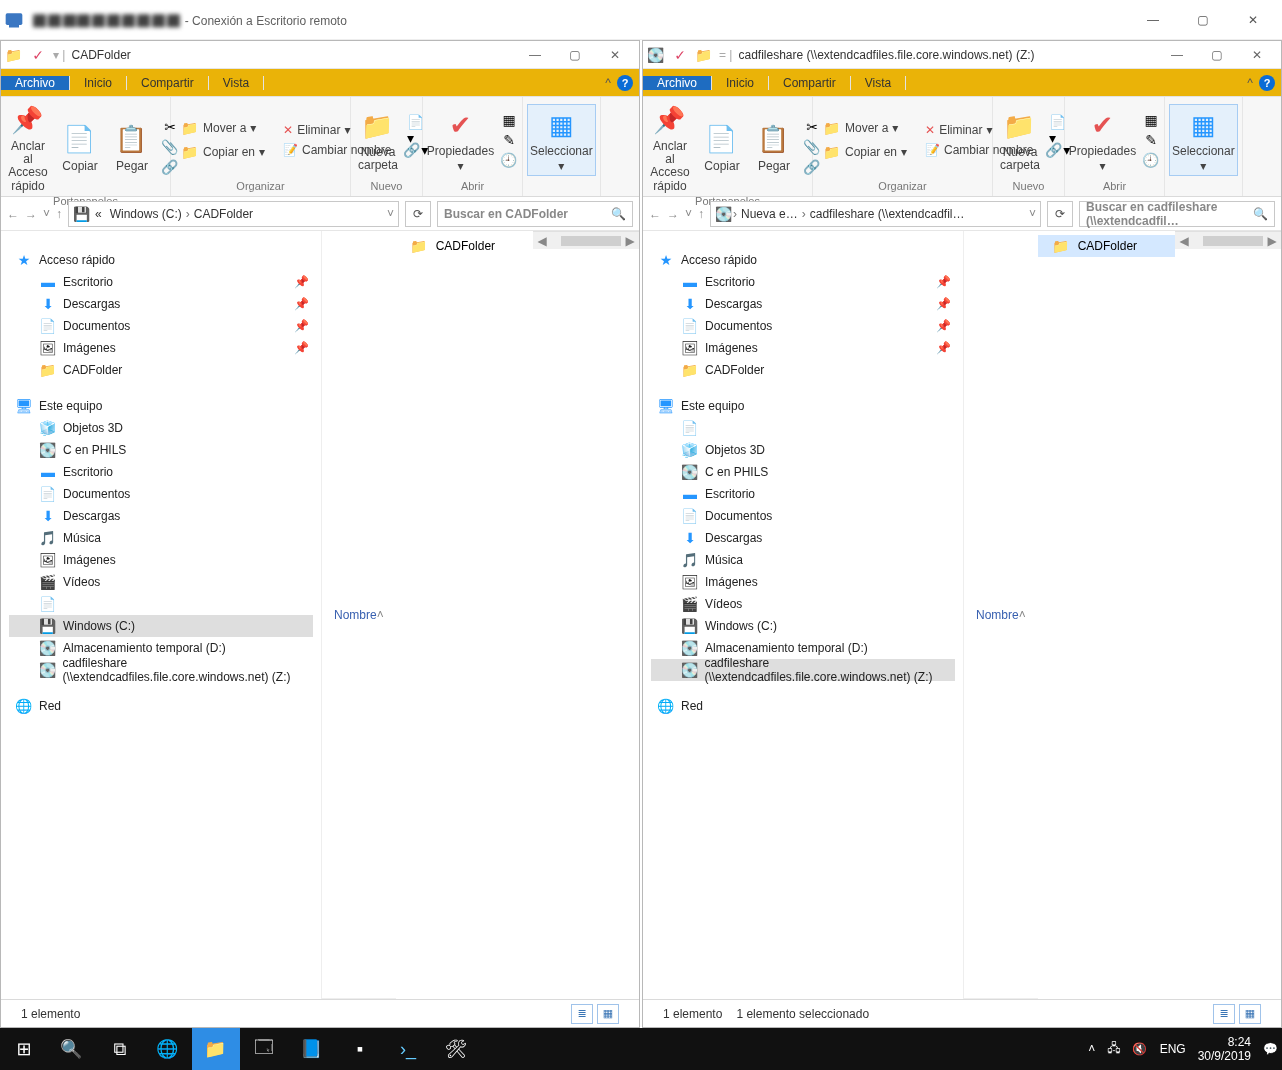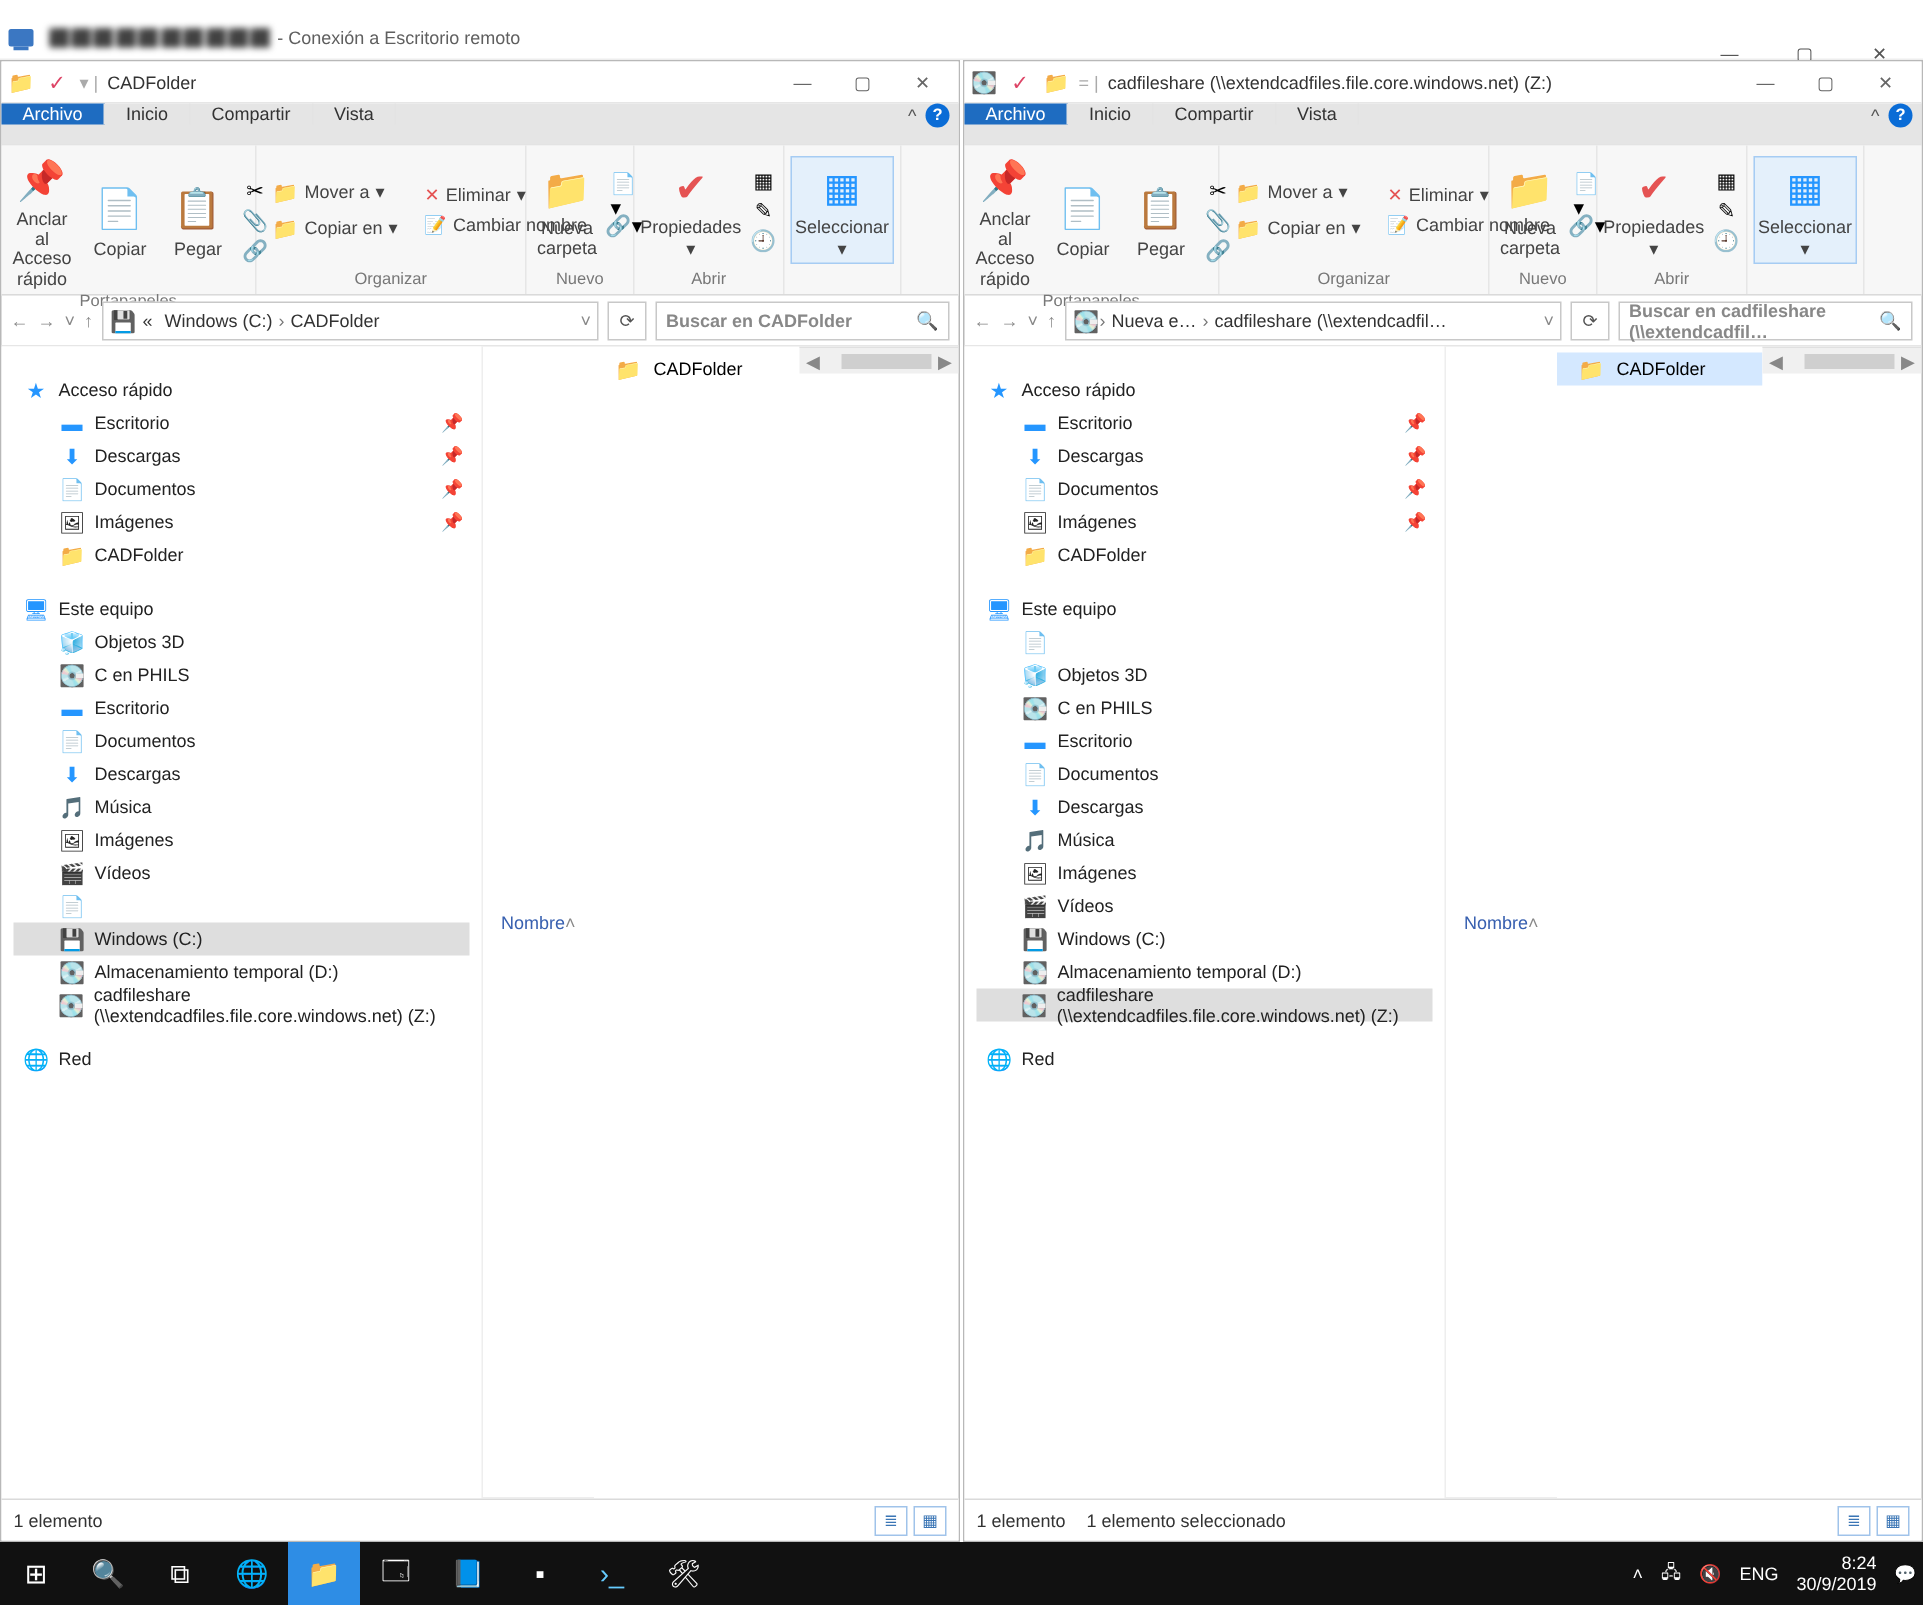--- a/index.html
+++ b/index.html
@@ -1,39 +1,39 @@
 <!DOCTYPE html>
 <html><head>
 <meta charset="utf-8">
 <style>
 * { margin: 0; padding: 0; box-sizing: border-box; font-family: 'Segoe UI', Tahoma, sans-serif; font-size: 12px; }
 body { width: 1282px; height: 1070px; background: #fff; position: relative; overflow: hidden; }
 
 
-.rdp-titlebar { height: 40px; background: #fff; display: flex; padding: 16px 4px; border-bottom: 1px solid #eee; }
+.rdp-titlebar { height: 40px; background: #fff; display: flex; align-items: center; padding: 16px 4px; border-bottom: 1px solid #eee; }
 .rdp-titlebar .title { font-size: 14px; color: #5f5f5f; margin-left: 8px; }
 .rdp-titlebar .rdp-icon { width: 20px; height: 20px; display: inline-block; }
 .rdp-titlebar .blur { color: #ccc; filter: blur(2px); }
 .rdp-controls { margin-left: auto; display: flex; }
 .rdp-controls .btn { width: 50px; height: 40px; display: flex; align-items: center; justify-content: center; color: #555; }
 
 
 .desktop { height: 988px; background: #fff; display: flex; }
 .explorer { flex: 1; display: flex; flex-direction: column; border: 1px solid #b8b8b8; background: #fff; }
 .explorer + .explorer { margin-left: 2px; }
 
 
 .exp-titlebar { height: 28px; background: #fff; display: flex; align-items: center; padding: 0 4px; border-bottom: 1px solid #e6e6e6; }
 .exp-titlebar .icons { display: flex; gap: 6px; align-items: center; }
 .exp-title { margin-left: 6px; color: #333; }
 .exp-controls { margin-left: auto; display: flex; }
 .exp-controls .btn { width: 40px; height: 28px; display: flex; align-items: center; justify-content: center; color: #666; }
 
 
-.tabs { height: 28px; background: #e5e5e5; display: flex; align-items: flex-start; border-bottom: 1px solid #e3e3e3; }
+.tabs { height: 28px; background: #eab308; display: flex; align-items: center; border-bottom: 1px solid #e3e3e3; }
 .tab { padding: 0 14px; display: flex; align-items: center; color: #333; border-right: 1px solid #e3e3e3; }
 .tab.active { background: #1e6cc1; color: #fff; }
 .tabs-right { margin-left: auto; display: flex; align-items: center; padding-right: 6px; gap: 6px; color: #555; }
 .help-circle { width: 16px; height: 16px; border-radius: 50%; background: #0a6cd6; color: #fff; display: flex; align-items: center; justify-content: center; font-size: 11px; font-weight: bold; }
 
 
 .ribbon { height: 100px; background: #f7f7f7; border-bottom: 1px solid #dadada; display: flex; }
 .rgroup { border-right: 1px solid #e6e6e6; display: flex; flex-direction: column; padding: 3px 4px 2px; }
 .rgroup-body { flex: 1; display: flex; align-items: center; gap: 6px; }
 .rgroup-label { text-align: center; font-size: 11px; color: #777; padding-bottom: 2px; }
@@ -68,21 +68,21 @@
 .flist-head { padding: 6px 12px; color: #3860b0; display: flex; align-items: center; border-bottom: 1px solid #eee; }
 .flist-head .sort { margin-left: auto; color: #888; }
 .flist-body { flex: 1; overflow: auto; padding: 4px 0; }
 .row { display: flex; align-items: center; gap: 8px; padding: 3px 14px; height: 22px; }
 .row.selected { background: #d4e8ff; }
 .hscroll { height: 18px; background: #f0f0f0; border-top: 1px solid #e0e0e0; display: flex; align-items: center; }
 .hscroll .bar { margin-left: 10px; width: 60px; height: 10px; background: #cfcfcf; }
 .hscroll .arr { width: 18px; text-align: center; color: #888; }
 .hscroll .arr:last-child { margin-left: auto; }
 
-.statusbar { height: 28px; border-top: 1px solid #dadada; display: flex; align-items: center; padding: 0 8px; color: #333; gap: 14px; background: #fff; }
+.statusbar { height: 28px; border-top: 1px solid #dadada; display: flex; align-items: center; padding: 0 20px; color: #333; gap: 14px; background: #fff; }
 .statusbar .views { margin-left: auto; display: flex; gap: 4px; }
 .view-btn { width: 22px; height: 20px; border: 1px solid #a0c3ea; display: flex; align-items: center; justify-content: center; color: #3a75b5; font-size: 11px; }
 
 
 .taskbar { position: absolute; left: 0; right: 0; bottom: 0; height: 42px; background: #111; display: flex; align-items: center; color: #fff; }
 .taskbar .tbtn { width: 48px; height: 42px; display: flex; align-items: center; justify-content: center; font-size: 18px; }
 .taskbar .tbtn.active { background: #2e8de5; }
 .tray { margin-left: auto; display: flex; align-items: center; padding-right: 4px; gap: 12px; font-size: 11px; }
 .tray .col { text-align: right; line-height: 1.2; }
 

